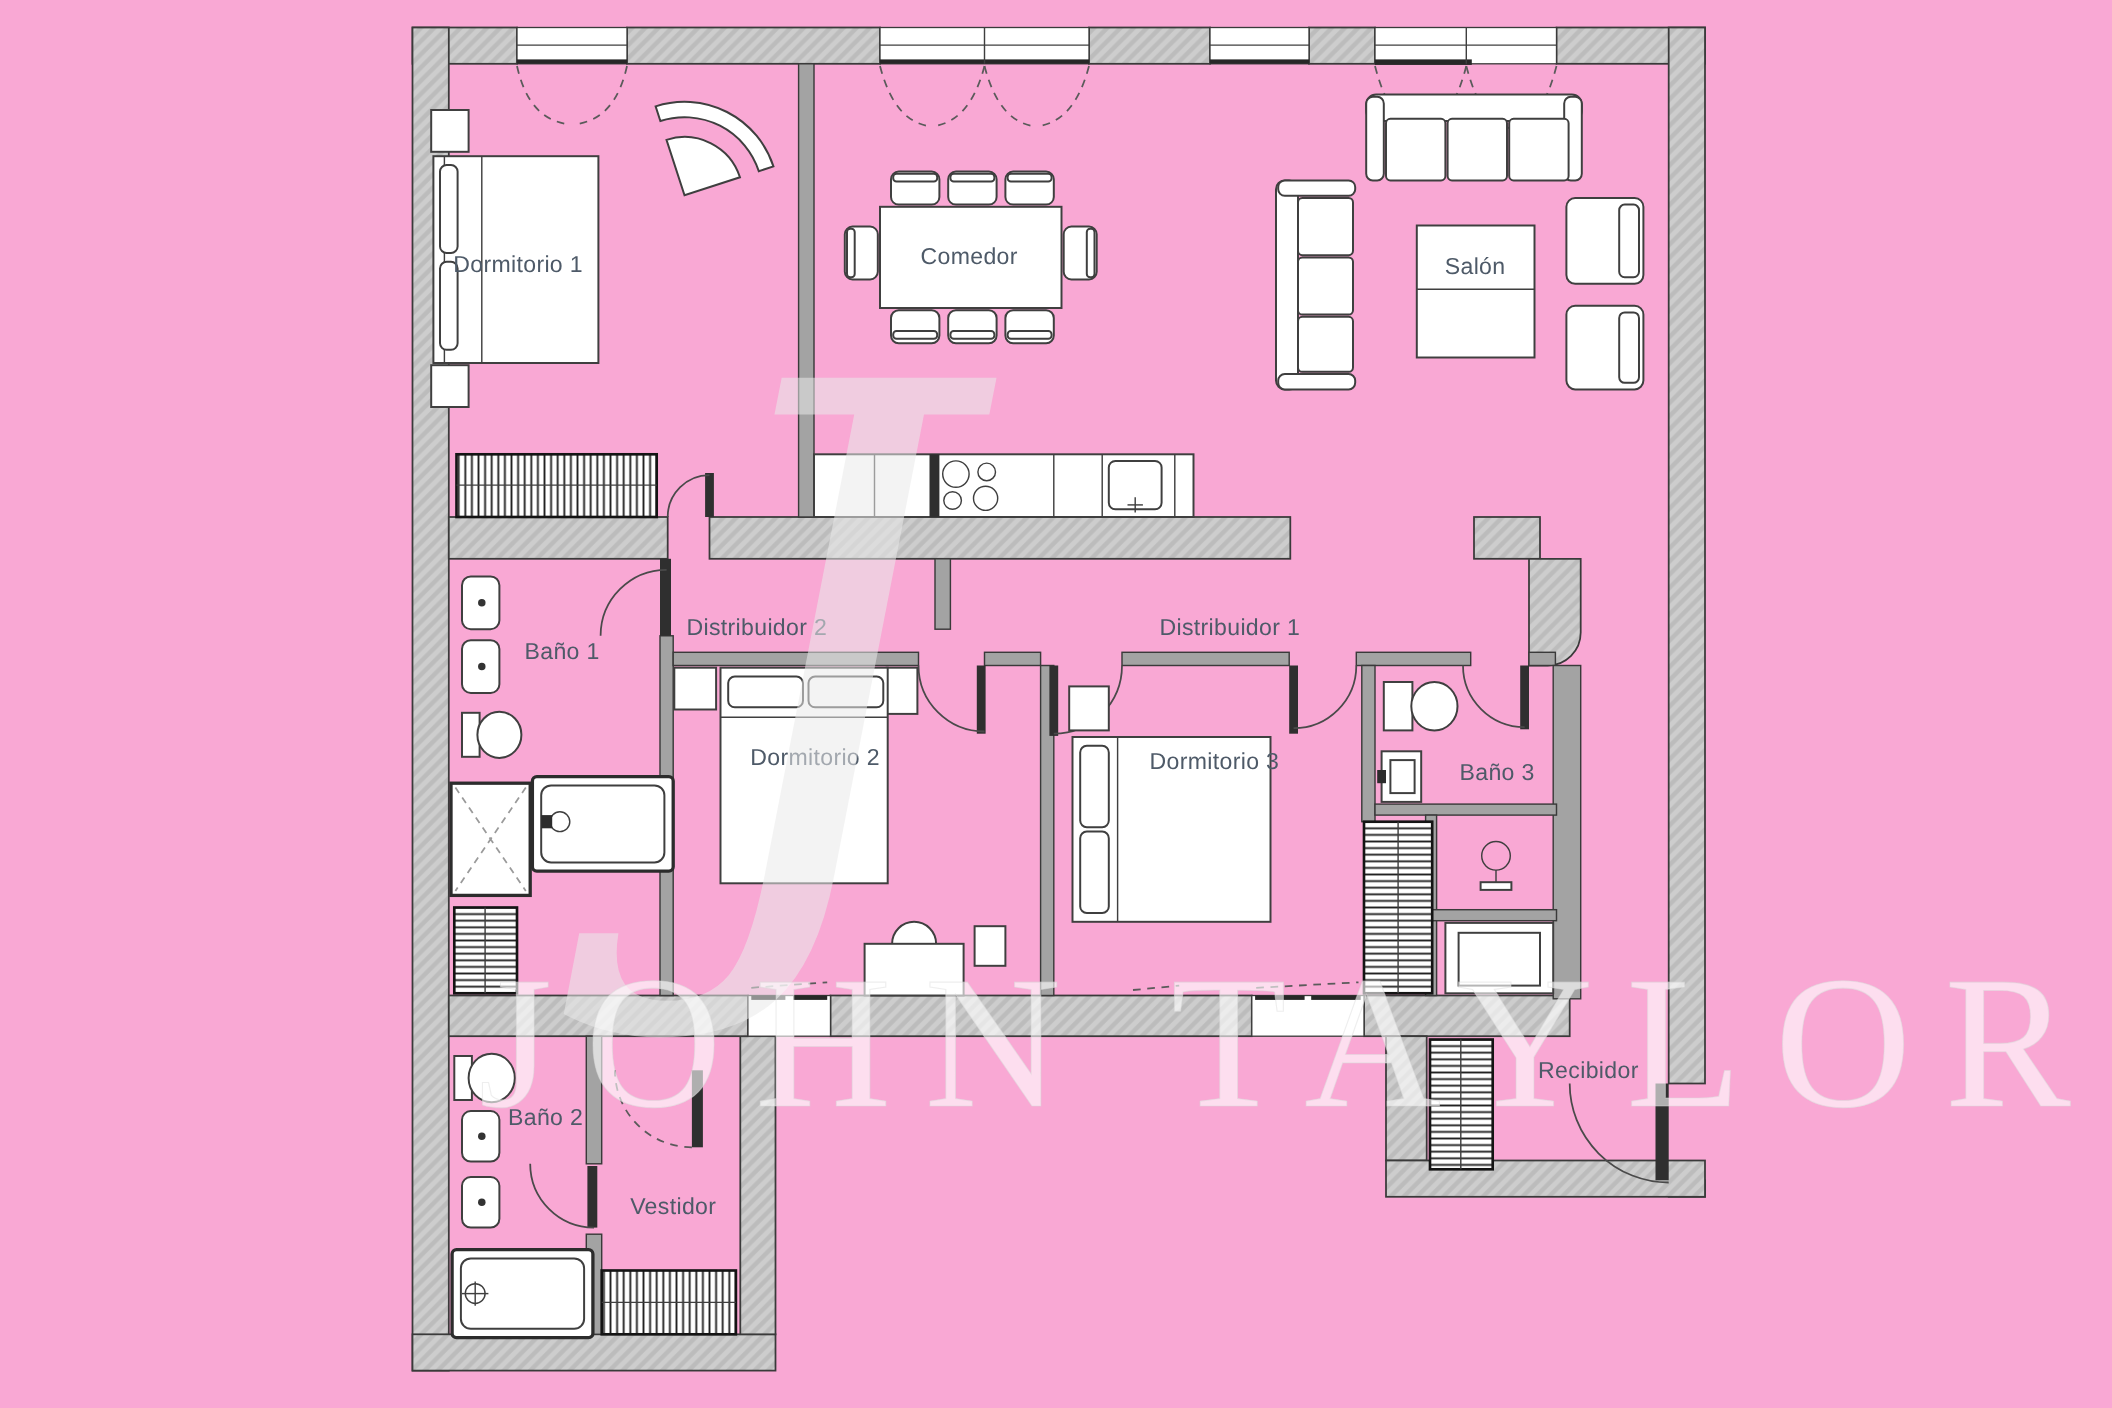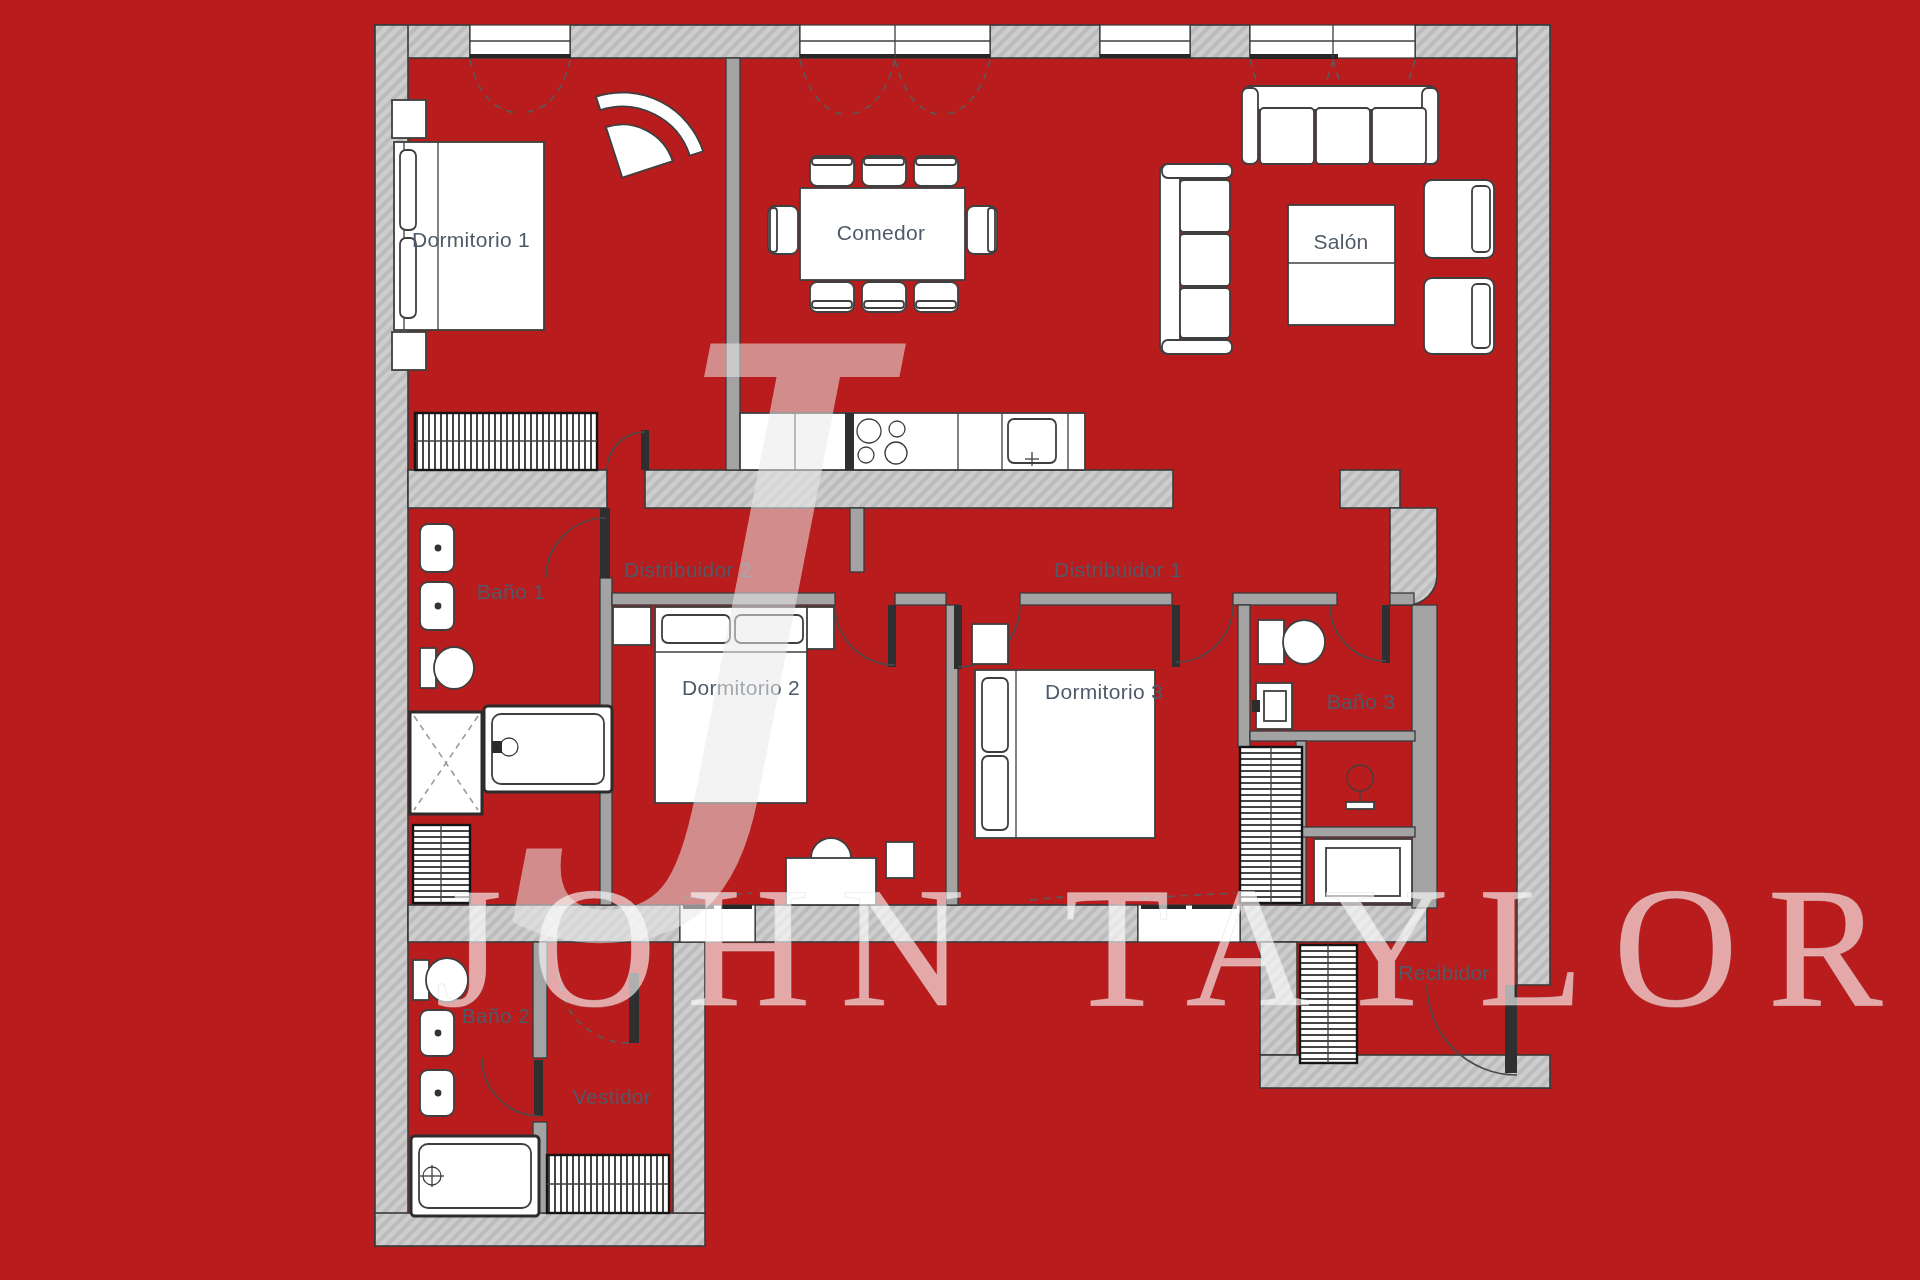--- a/index.html
+++ b/index.html
@@ -1,16 +1,16 @@
 <!DOCTYPE html>
 <html><head>
 <meta charset="utf-8">
 <style>
   html,body{margin:0;padding:0;background:#ffffff;}
-  .stage{position:relative;width:1920px;height:1280px;background:#b91c1c;overflow:hidden;
+  .stage{position:relative;width:1920px;height:1280px;background:#f9a8d4;overflow:hidden;
          font-family:"Liberation Sans",sans-serif;}
   svg{display:block}
   .room-label{font-family:"Liberation Sans",sans-serif;font-size:21px;fill:#4e5a68;
               letter-spacing:.3px;text-anchor:middle;}
   .wm-brand{font-family:"Liberation Serif",serif;font-size:172px;letter-spacing:30px;
             fill:#ffffff;fill-opacity:.62;stroke:#d9d9d9;stroke-opacity:.45;stroke-width:1;}
   .wm-j{font-family:"DejaVu Serif",serif;font-style:italic;font-size:640px;
         fill:#e9e9e9;fill-opacity:.55;}
   .wall-thick{fill:url(#hatch);stroke:#3a3a3a;stroke-width:1.6;}
   .wall-thin{fill:#a3a3a3;stroke:#3a3a3a;stroke-width:1.3;}

